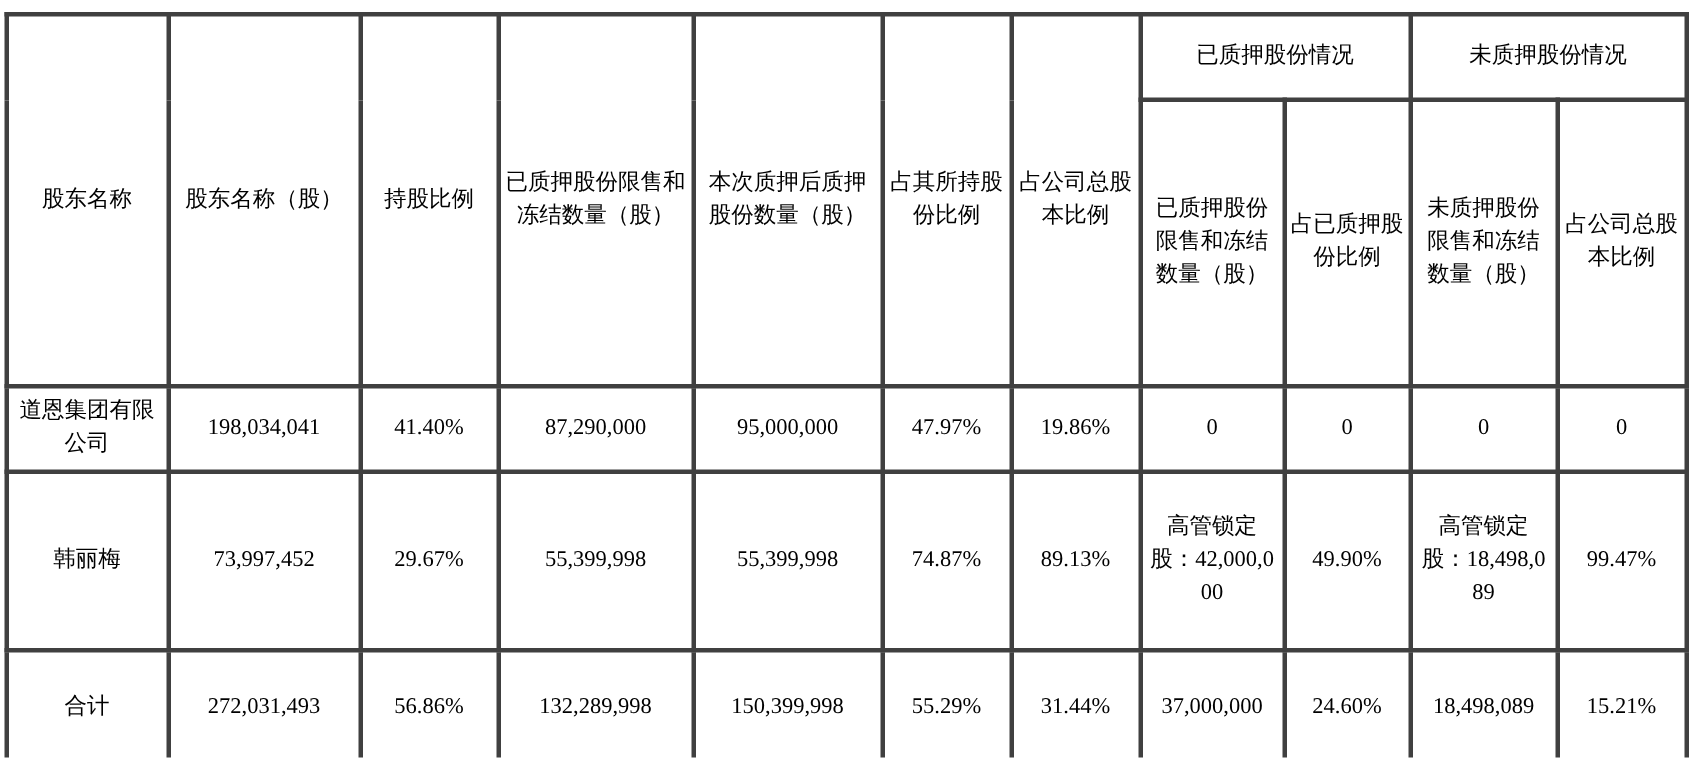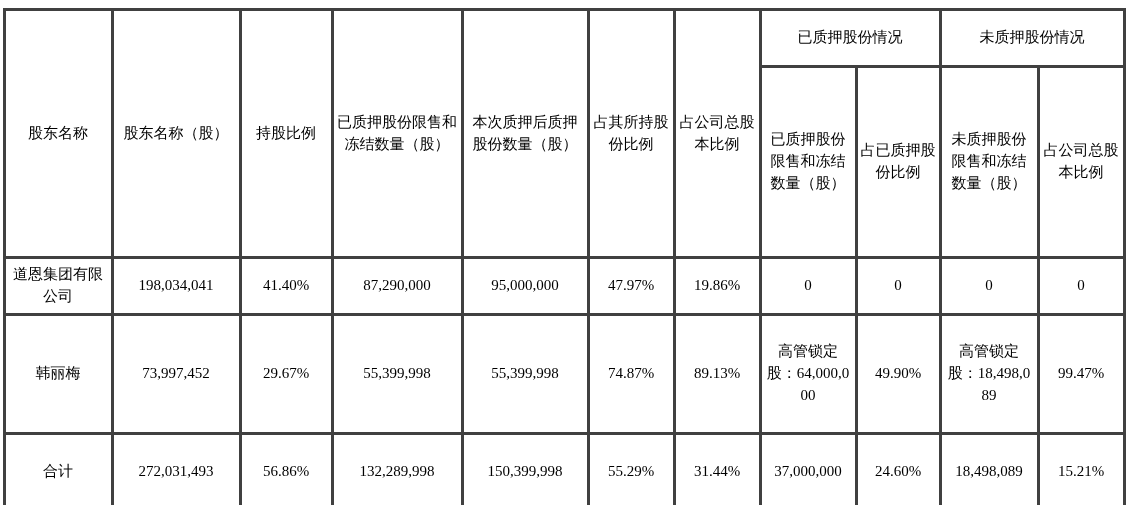--- a/index.html
+++ b/index.html
@@ -123,21 +123,21 @@
       </tr>
 
       <tr class="row-tall">
         <td class="name-cell">韩丽梅</td>
         <td class="num-cell">73,997,452</td>
         <td class="num-cell">29.67%</td>
         <td class="num-cell">55,399,998</td>
         <td class="num-cell">55,399,998</td>
         <td class="num-cell">74.87%</td>
         <td class="num-cell">89.13%</td>
-        <td class="wrapnum">高管锁定股：64,000,000</td>
+        <td class="wrapnum">高管锁定股：42,000,000</td>
         <td class="num-cell">49.90%</td>
         <td class="wrapnum">高管锁定股：18,498,089</td>
         <td class="num-cell">99.47%</td>
       </tr>
 
       <tr class="row-total">
         <td class="name-cell">合计</td>
         <td class="num-cell">272,031,493</td>
         <td class="num-cell">56.86%</td>
         <td class="num-cell">132,289,998</td>

